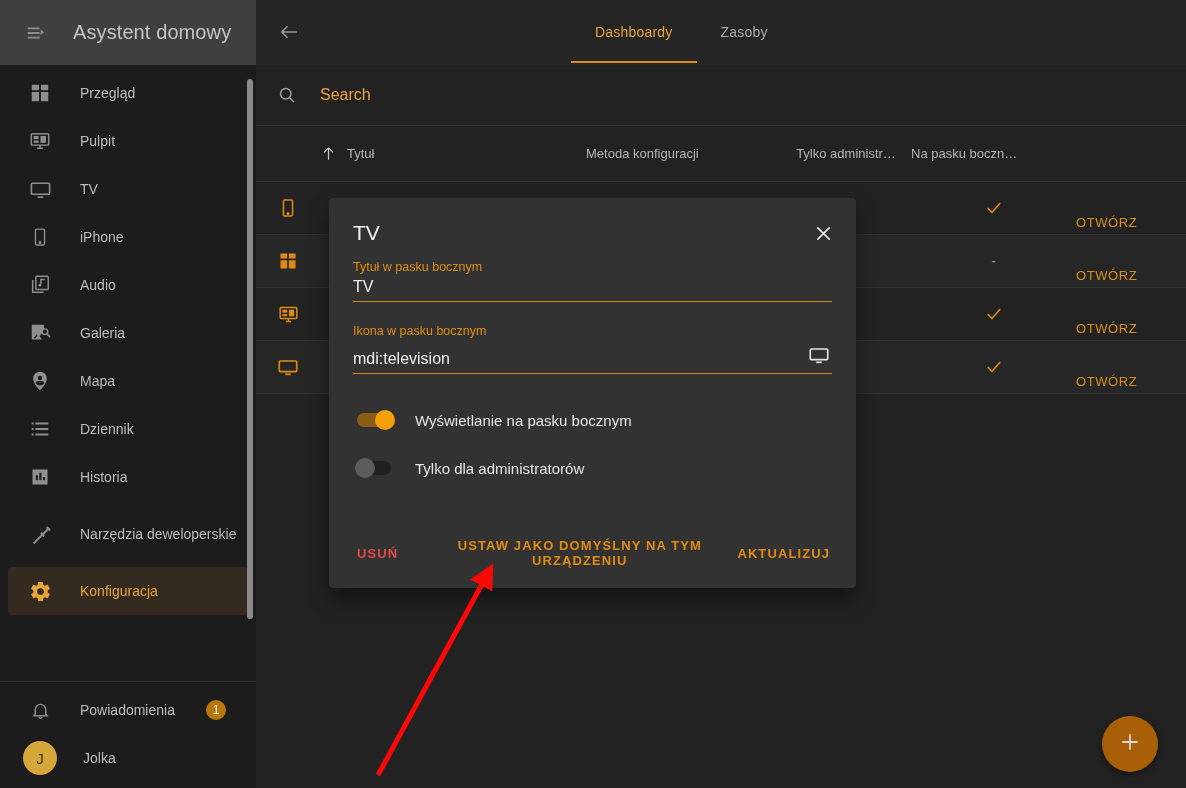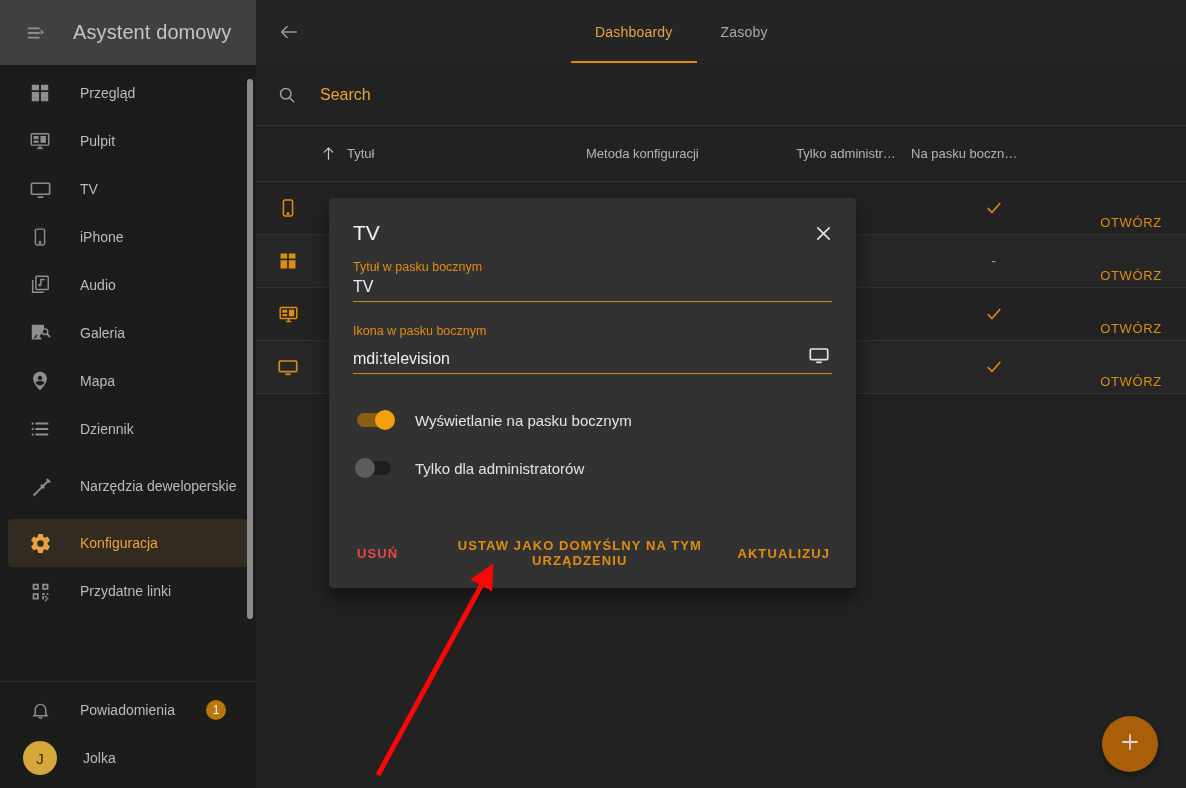--- a/index.html
+++ b/index.html
@@ -127,21 +127,21 @@
     border-bottom: 1px solid #303030;
     font-size: 14px; color: #d2d2d2; cursor: pointer;
   }
   .row:nth-child(even) { background: #262626; }
   .row .c-icon { width: 64px; flex: 0 0 64px; display: flex; align-items: center; justify-content: center; color: #e08c12; }
   .row .c-title { flex: 1 1 auto; color: #dcdcdc; }
   .row .c-method { width: 195px; flex: 0 0 195px; color: #bdbdbd; }
   .row .c-admin { width: 130px; flex: 0 0 130px; color: #9b9b9b; }
   .row .c-side { width: 165px; flex: 0 0 165px; color: #e08c12; display: flex; justify-content: center; }
   .row .c-side.dash { color: #9b9b9b; }
-  .row .c-action { width: 110px; flex: 0 0 110px; color: #d98e18; font-size: 13px; letter-spacing: .6px; text-align: center; cursor: pointer; margin-top: 28px; }
+  .row .c-action { width: 110px; flex: 0 0 110px; color: #d98e18; font-size: 13px; letter-spacing: .6px; cursor: pointer; margin-top: 28px; }
 
   .fab {
     position: absolute; right: 28px; bottom: 16px;
     width: 56px; height: 56px; border-radius: 50%;
     background: #a85f08; color: #d8d8d8;
     display: flex; align-items: center; justify-content: center;
     cursor: pointer; box-shadow: 0 3px 6px rgba(0,0,0,.4);
   }
 
   
@@ -289,47 +289,47 @@
 
       <div class="sb-item">
         <span class="ic">
           <svg width="22" height="22" viewBox="0 0 24 24" fill="currentColor">
               <path d="M7 5h14v2H7V5m0 6h14v2H7v-2m0 6h14v2H7v-2M3 5h2v2H3V5m0 6h2v2H3v-2m0 6h2v2H3v-2z"></path>
             </svg>
         </span>
         <span class="lb">Dziennik</span>
       </div>
 
+      <div class="sb-item">
+        <span class="ic">
+          <svg width="20" height="20" viewBox="0 0 24 24" fill="currentColor">
+              <path d="M3 3h18v18H3V3m4 13h2.5v-6H7v6m4.2 0h2.5V7h-2.5v9m4.3 0H18v-4h-2.5v4z"></path>
+            </svg>
+        </span>
+        <span class="lb">Historia</span>
+      </div>
 
       <div class="sb-item tall">
         <span class="ic">
           <svg width="23" height="23" viewBox="0 0 24 24" fill="currentColor">
               <path d="M19.3 3.5l-1.6 1.6 1 1-4.4 4.4-1-1-1.7 1.7 1 1-8.5 8.5 1.4 1.4 8.5-8.5 1 1 1.7-1.7-1-1 4.4-4.4 1 1 1.6-1.6-3.4-3.4z"></path>
             </svg>
         </span>
         <span class="lb">Narzędzia deweloperskie</span>
       </div>
 
       <div class="sb-item active">
         <span class="ic">
           <svg width="23" height="23" viewBox="0 0 24 24" fill="currentColor">
               <path d="M12 15.5A3.5 3.5 0 018.5 12 3.5 3.5 0 0112 8.5a3.5 3.5 0 013.5 3.5 3.5 3.5 0 01-3.5 3.5m7.43-2.53c.04-.32.07-.64.07-.97 0-.33-.03-.66-.07-1l2.11-1.63c.19-.15.24-.42.12-.64l-2-3.46c-.12-.22-.39-.31-.61-.22l-2.49 1c-.52-.39-1.06-.73-1.69-.98l-.37-2.65A.506.506 0 0014 2h-4c-.25 0-.46.18-.5.42l-.37 2.65c-.63.25-1.17.59-1.69.98l-2.49-1c-.22-.09-.49 0-.61.22l-2 3.46c-.13.22-.07.49.12.64L4.57 11c-.04.34-.07.67-.07 1 0 .33.03.65.07.97l-2.11 1.66c-.19.15-.25.42-.12.64l2 3.46c.12.22.39.3.61.22l2.49-1.01c.52.4 1.06.74 1.69.99l.37 2.65c.04.24.25.42.5.42h4c.25 0 .46-.18.5-.42l.37-2.65c.63-.26 1.17-.59 1.69-.99l2.49 1.01c.22.08.49 0 .61-.22l2-3.46c.12-.22.07-.49-.12-.64l-2.11-1.66z"></path>
             </svg>
         </span>
         <span class="lb">Konfiguracja</span>
       </div>
 
-      <div class="sb-item">
-        <span class="ic">
-          <svg width="21" height="21" viewBox="0 0 24 24" fill="currentColor">
-              <path d="M3 3h7v7H3V3m2 2v3h3V5H5m9-2h7v7h-7V3m2 2v3h3V5h-3M3 14h7v7H3v-7m2 2v3h3v-3H5m9-2h3v2h-3v-2m5 0h2v2h-2v-2m-5 3h2v2h-2v-2m3 0h2v2h-2v-2m2 2h2v2h-2v-2m-5 0h2v2h-2v-2m3 2h2v2h-2v-2"></path>
-            </svg>
-        </span>
-        <span class="lb">Przydatne linki</span>
-      </div>
 
       <div class="sb-scrollbar"></div>
     </div>
 
     <div class="sb-bottom">
       <div class="sb-divider"></div>
       <div class="sb-item">
         <span class="ic">
           <svg width="21" height="21" viewBox="0 0 24 24" fill="none" stroke="currentColor" stroke-width="1.7">
               <path d="M18 16v-5a6 6 0 00-12 0v5l-1.5 2h15L18 16z"></path>

